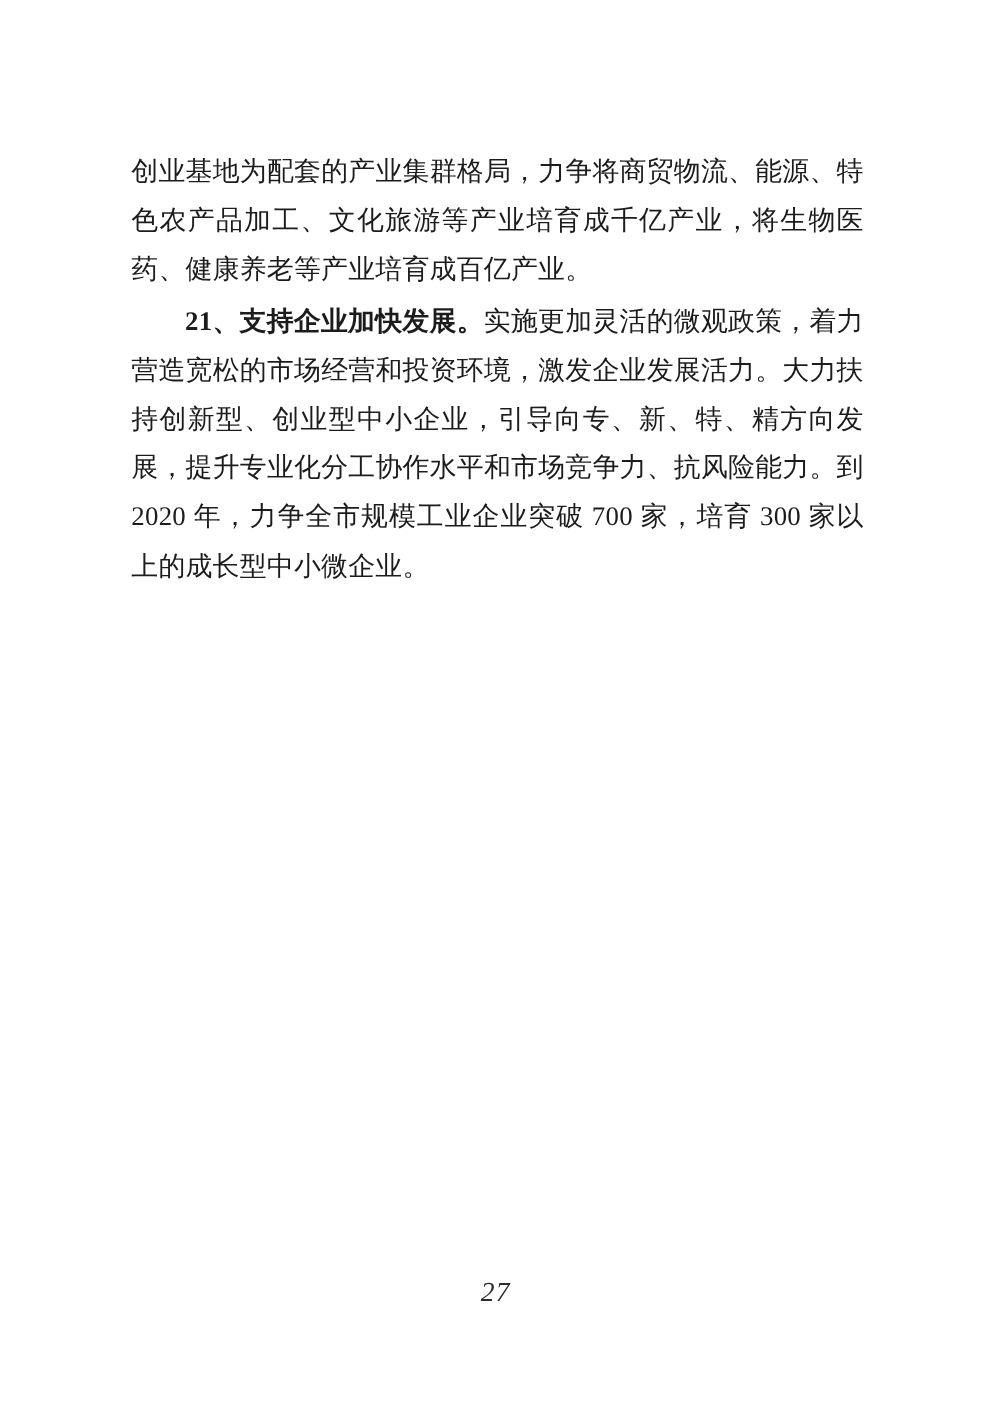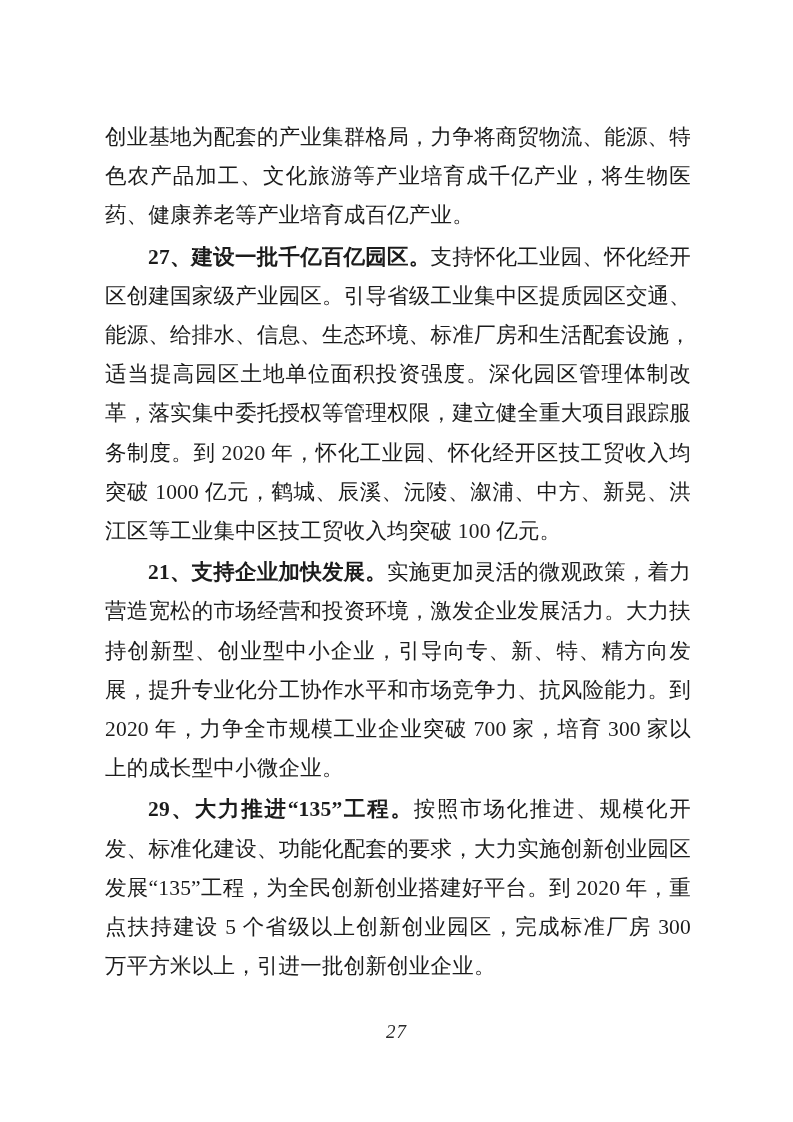--- a/index.html
+++ b/index.html
@@ -43,36 +43,34 @@
   }
   .para-lead {
     font-weight: bold;
   }
   .page-number {
     position: absolute;
     top: 1021px;
     left: 0;
     width: 793px;
     text-align: center;
-    font-size: 19px;
+    font-size: 22px;
     font-style: italic;
     color: #2a2a2a;
     letter-spacing: 1px;
   }
 </style>
 </head>
 <body>
 
 <div class="page">
   <div class="text-column">
 
     <p><span>创业基地为配套的产业集群格局，力争将商贸物流、能源、特色农产品加工、文化旅游等产业培育成千亿产业，将生物医药、健康养老等产业培育成百亿产业。</span></p>
 
-    <p class="indented"><span class="para-lead">27、建设一批千亿百亿园区。</span><span>支持怀化工业园、怀化经开区创建国家级产业园区。引导省级工业集中区提质园区交通、能源、给排水、信息、生态环境、标准厂房和生活配套设施，适当提高园区土地单位面积投资强度。深化园区管理体制改革，落实集中委托授权等管理权限，建立健全重大项目跟踪服务制度。到 2020 年，怀化工业园、怀化经开区技工贸收入均突破 1000 亿元，鹤城、辰溪、沅陵、溆浦、中方、新晃、洪江区等工业集中区技工贸收入均突破 100 亿元。</span></p>
 
     <p class="indented"><span class="para-lead">21、支持企业加快发展。</span><span>实施更加灵活的微观政策，着力营造宽松的市场经营和投资环境，激发企业发展活力。大力扶持创新型、创业型中小企业，引导向专、新、特、精方向发展，提升专业化分工协作水平和市场竞争力、抗风险能力。到 2020 年，力争全市规模工业企业突破 700 家，培育 300 家以上的成长型中小微企业。</span></p>
 
-    <p class="indented"><span class="para-lead">29、大力推进“135”工程。</span><span>按照市场化推进、规模化开发、标准化建设、功能化配套的要求，大力实施创新创业园区发展“135”工程，为全民创新创业搭建好平台。到 2020 年，重点扶持建设 5 个省级以上创新创业园区，完成标准厂房 300 万平方米以上，引进一批创新创业企业。</span></p>
 
   </div>
 
   <div class="page-number">27</div>
 </div>
 
 </body></html>

